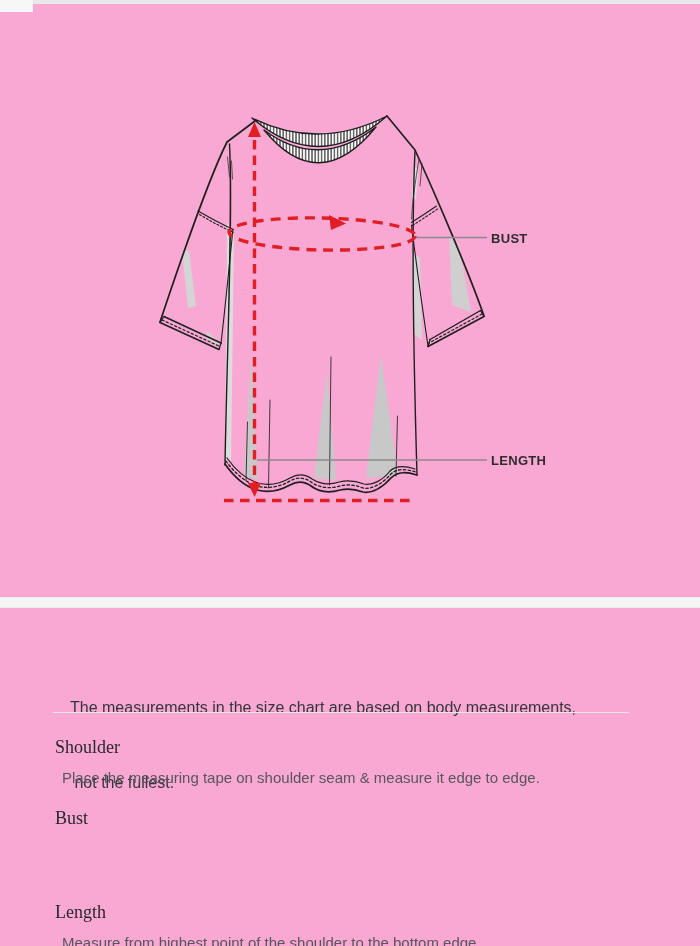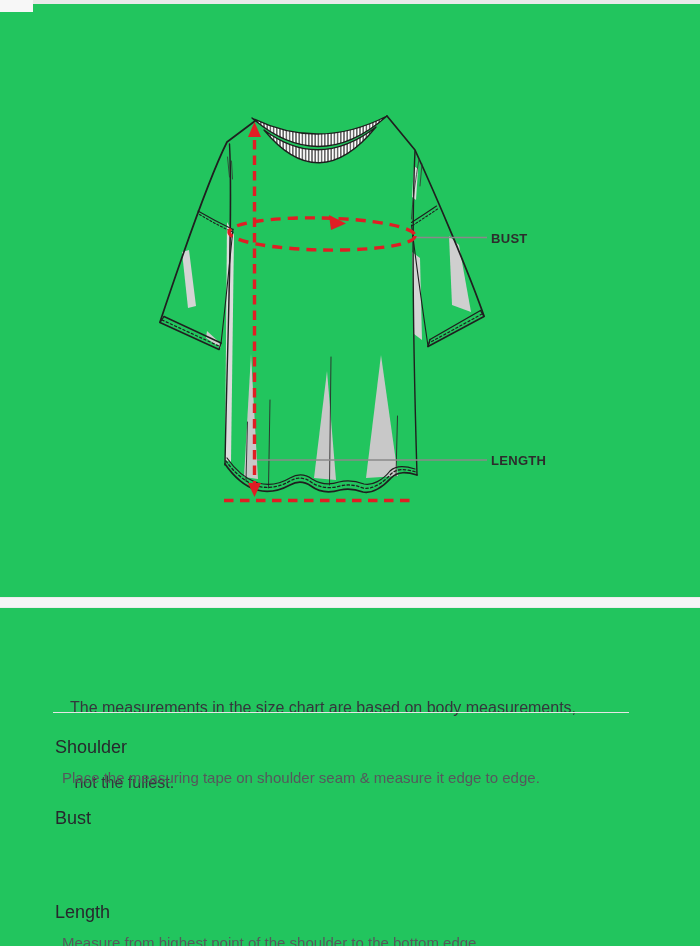--- a/index.html
+++ b/index.html
@@ -1,29 +1,29 @@
 <!DOCTYPE html>
 <html><head>
 <meta charset="utf-8">
 <style>
   html,body{margin:0;padding:0;background:#fff;}
-  .page{position:relative;width:700px;height:946px;background:#22c55e;overflow:hidden;
+  .page{position:relative;width:700px;height:946px;background:#f9a8d4;overflow:hidden;
         font-family:"Liberation Sans",sans-serif;}
   .top-band{position:absolute;top:0;left:0;width:700px;height:4px;background:#e9e9e9;}
   .top-band-light{position:absolute;top:0;left:0;width:33px;height:12px;background:#f7f7f7;}
   .illustration{position:absolute;top:0;left:0;width:700px;height:575px;}
   .band-divider{position:absolute;top:597px;left:0;width:700px;height:9px;background:#f5f5f5;
         border-top:1px solid #ececec;border-bottom:1px solid #ececec;}
   .intro{position:absolute;top:645px;left:70px;width:560px;margin:0;
         font-size:16px;line-height:25px;color:#34363c;white-space:pre-wrap;}
   .intro span{display:block;white-space:pre-wrap;}
   .thin-divider{position:absolute;top:712px;left:53px;width:576px;height:1px;
         background:#e6e6e6;border:none;margin:0;}
   .sec{position:absolute;left:55px;width:600px;}
-  .sec h3{margin:0 0 5px 0;font-size:18px;line-height:22px;font-weight:500;color:#27282d;}
+  .sec h3{margin:0 0 5px 0;font-size:18px;line-height:22px;font-weight:500;color:#27282d;font-family:Liberation Serif, serif;}
   .sec p{margin:7px;font-size:15px;line-height:25.5px;color:#56575c;}
   .sec p span{display:block;}
   .sec-shoulder{top:736px;}
   .sec-bust{top:807px;}
   .sec-length{top:901px;}
   .measure-label{font-family:"Liberation Sans",sans-serif;font-size:13px;font-weight:bold;
         fill:#2d2d2d;letter-spacing:.3px;}
 </style>
 </head>
 <body>

